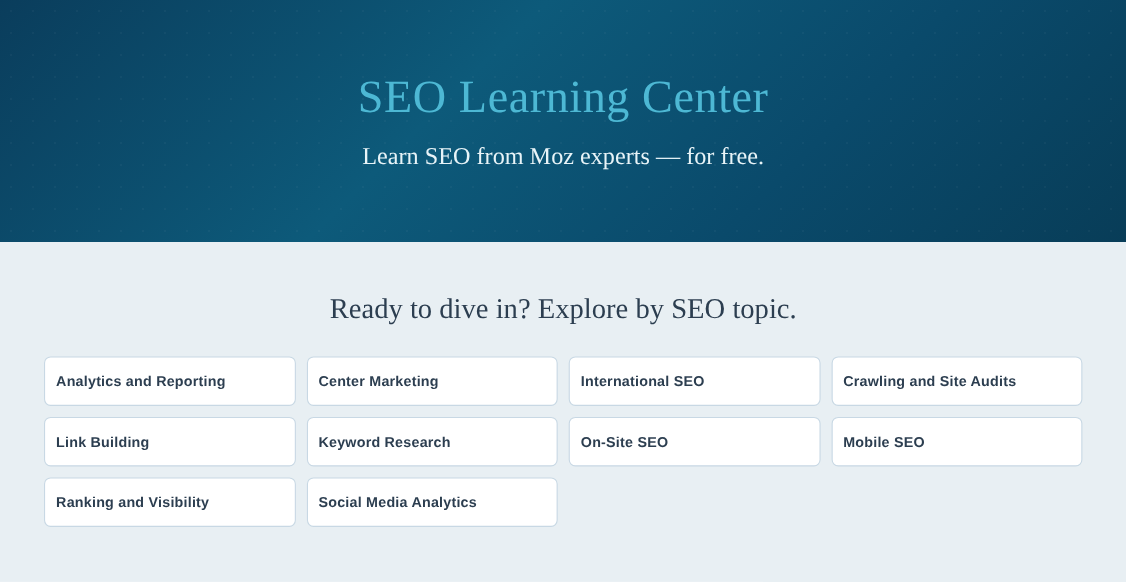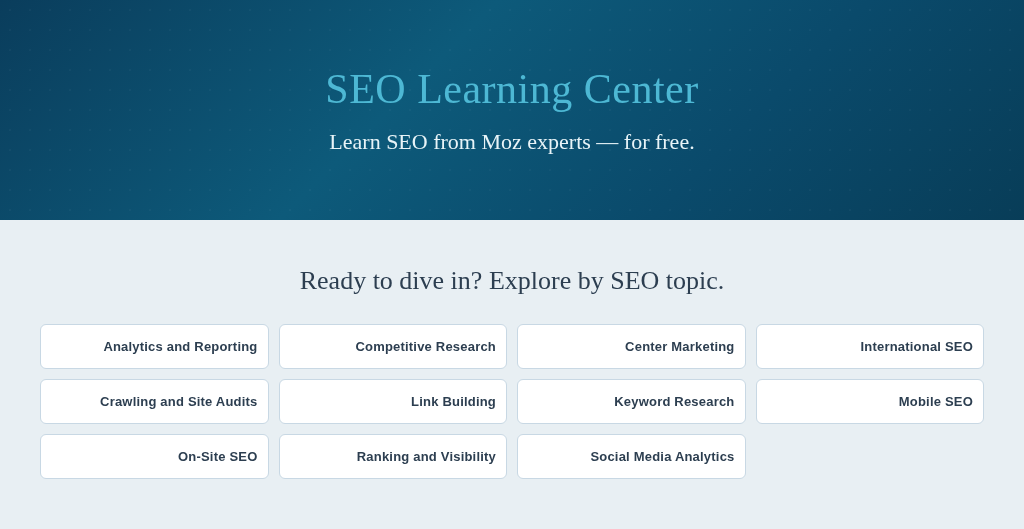--- a/index.html
+++ b/index.html
@@ -79,21 +79,21 @@
       gap: 10px;
       width: 100%;
       max-width: 960px;
     }
 
     .topic-button {
       background: white;
       border: 1.5px solid #c8d8e4;
       border-radius: 6px;
       padding: 14px 10px;
-      text-align: right;
+      text-align: left;
       cursor: pointer;
       font-size: 13px;
       color: #2c3e50;
       font-family: Arial, sans-serif;
       font-weight: 600;
       transition: background 0.2s, border-color 0.2s;
       letter-spacing: 0.2px;
     }
   </style>
 </head>
@@ -101,24 +101,23 @@
 
 <section class="hero-section">
   <h1 class="hero-title">SEO Learning Center</h1>
   <p class="hero-subtitle">Learn SEO from Moz experts — for free.</p>
 </section>
 
 <section class="content-section">
   <h2 class="section-heading">Ready to dive in? Explore by SEO topic.</h2>
   <div class="topics-grid" id="topics-grid">
   <button class="topic-button">Analytics and Reporting</button>
-      <button class="topic-button">Competitive Research</button>
       <button class="topic-button">Center Marketing</button>
       <button class="topic-button">International SEO</button>
       <button class="topic-button">Crawling and Site Audits</button>
       <button class="topic-button">Link Building</button>
       <button class="topic-button">Keyword Research</button>
+      <button class="topic-button">On-Site SEO</button>
       <button class="topic-button">Mobile SEO</button>
-      <button class="topic-button">On-Site SEO</button>
       <button class="topic-button">Ranking and Visibility</button>
       <button class="topic-button">Social Media Analytics</button>
     </div>
 </section>
 
 </body></html>

